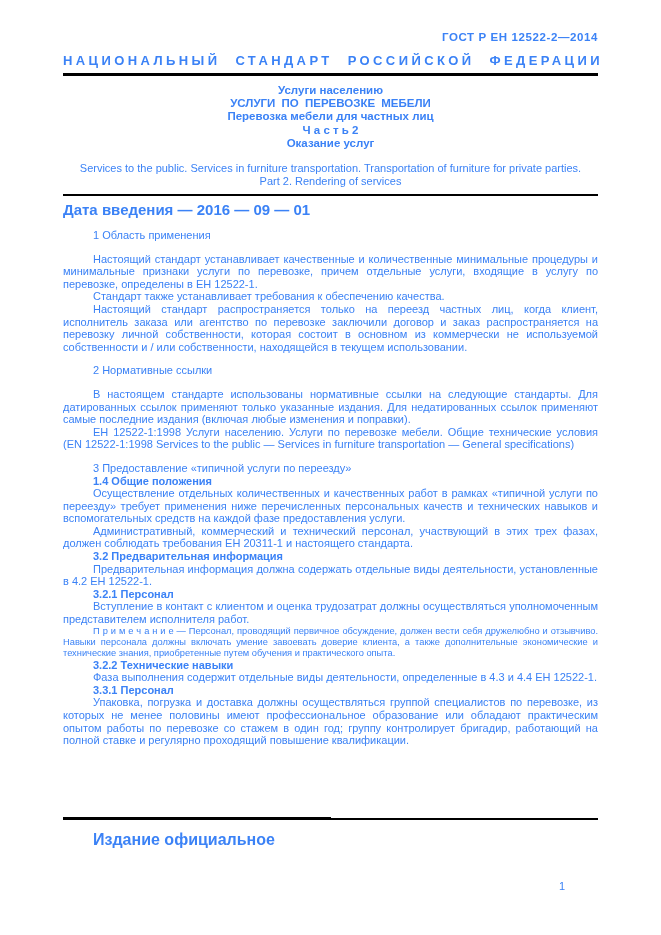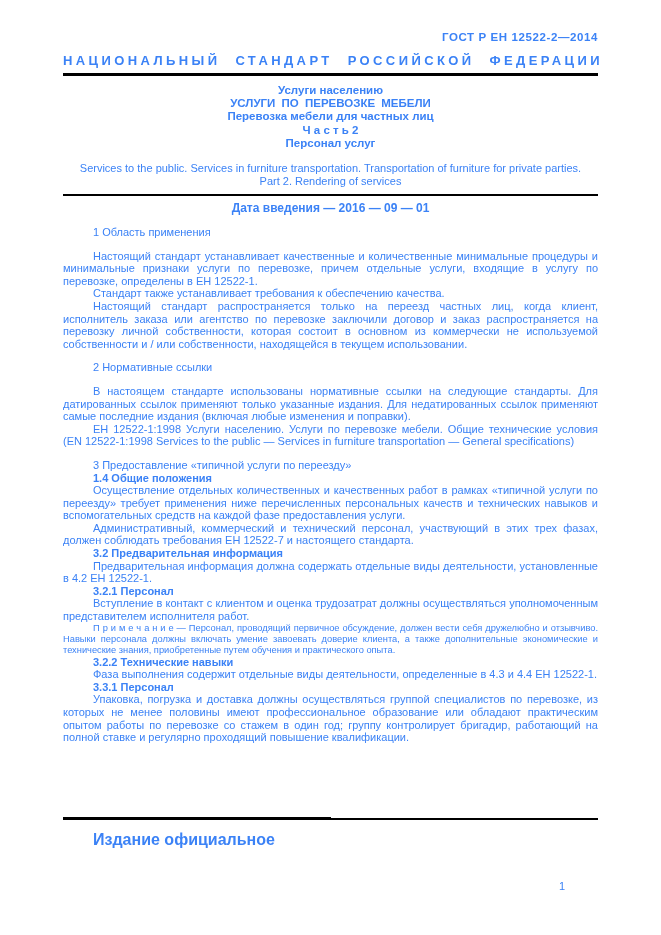--- a/index.html
+++ b/index.html
@@ -40,23 +40,23 @@
   .title-main{word-spacing:3px;}
   .title-en{
     margin-top:12px;
     text-align:center;
     font-size:11px;
     line-height:13px;
   }
   .rule-mid{margin-top:6px;height:2px;background:#000;}
   .date-line{
     margin-top:5px;
-    text-align:center;
+    text-align:left;
     font-weight:bold;
-    font-size:12px;
+    font-size:15px;
   }
   .body{font-size:11px;line-height:12.6px;}
   .blk{margin:0;}
   .h1{font-weight:normal;margin:11px 0;padding-left:30px;}
   .h1.tight{margin-bottom:0;}
   .h2{font-weight:bold;padding-left:30px;}
   .para{text-align:justify;text-indent:30px;}
   .note{
     font-size:9.3px;
     line-height:11px;
@@ -78,21 +78,21 @@
 
     <div class="standard-type">НАЦИОНАЛЬНЫЙ СТАНДАРТ РОССИЙСКОЙ ФЕДЕРАЦИИ</div>
 
     <div class="rule-thick"></div>
 
     <div class="title-block">
       <div>Услуги населению</div>
       <div class="title-main">УСЛУГИ ПО ПЕРЕВОЗКЕ МЕБЕЛИ</div>
       <div>Перевозка мебели для частных лиц</div>
       <div>Ч а с т ь 2</div>
-      <div>Персонал услуг</div>
+      <div>Оказание услуг</div>
     </div>
 
     <div class="title-en">
       <div>Services to the public. Services in furniture transportation. Transportation of furniture for private parties.</div>
       <div>Part 2. Rendering of services</div>
     </div>
 
     <div class="rule-mid"></div>
 
     <div class="date-line">Дата введения — 2016 — 09 — 01</div>
@@ -101,21 +101,21 @@
       <div class="blk h1">1 Область применения</div>
       <div class="blk para">Настоящий стандарт устанавливает качественные и количественные минимальные процедуры и минимальные признаки услуги по перевозке, причем отдельные услуги, входящие в услугу по перевозке, определены в ЕН 12522-1.</div>
       <div class="blk para">Стандарт также устанавливает требования к обеспечению качества.</div>
       <div class="blk para">Настоящий стандарт распространяется только на переезд частных лиц, когда клиент, исполнитель заказа или агентство по перевозке заключили договор и заказ распространяется на перевозку личной собственности, которая состоит в основном из коммерчески не используемой собственности и / или собственности, находящейся в текущем использовании.</div>
       <div class="blk h1">2 Нормативные ссылки</div>
       <div class="blk para">В настоящем стандарте использованы нормативные ссылки на следующие стандарты. Для датированных ссылок применяют только указанные издания. Для недатированных ссылок применяют самые последние издания (включая любые изменения и поправки).</div>
       <div class="blk para">ЕН 12522-1:1998 Услуги населению. Услуги по перевозке мебели. Общие технические условия (EN 12522-1:1998 Services to the public — Services in furniture transportation — General specifications)</div>
       <div class="blk h1 tight">3 Предоставление «типичной услуги по переезду»</div>
       <div class="blk h2">1.4 Общие положения</div>
       <div class="blk para">Осуществление отдельных количественных и качественных работ в рамках «типичной услуги по переезду» требует применения ниже перечисленных персональных качеств и технических навыков и вспомогательных средств на каждой фазе предоставления услуги.</div>
-      <div class="blk para">Административный, коммерческий и технический персонал, участвующий в этих трех фазах, должен соблюдать требования ЕН 12522-7 и настоящего стандарта.</div>
+      <div class="blk para">Административный, коммерческий и технический персонал, участвующий в этих трех фазах, должен соблюдать требования ЕН 20311-1 и настоящего стандарта.</div>
       <div class="blk h2">3.2 Предварительная информация</div>
       <div class="blk para">Предварительная информация должна содержать отдельные виды деятельности, установленные в 4.2 ЕН 12522-1.</div>
       <div class="blk h2">3.2.1 Персонал</div>
       <div class="blk para">Вступление в контакт с клиентом и оценка трудозатрат должны осуществляться уполномоченным представителем исполнителя работ.</div>
       <div class="blk note">П р и м е ч а н и е — Персонал, проводящий первичное обсуждение, должен вести себя дружелюбно и отзывчиво. Навыки персонала должны включать умение завоевать доверие клиента, а также дополнительные экономические и технические знания, приобретенные путем обучения и практического опыта.</div>
       <div class="blk h2">3.2.2 Технические навыки</div>
       <div class="blk para">Фаза выполнения содержит отдельные виды деятельности, определенные в 4.3 и 4.4 ЕН 12522-1.</div>
       <div class="blk h2">3.3.1 Персонал</div>
       <div class="blk para">Упаковка, погрузка и доставка должны осуществляться группой специалистов по перевозке, из которых не менее половины имеют профессиональное образование или обладают практическим опытом работы по перевозке со стажем в один год; группу контролирует бригадир, работающий на полной ставке и регулярно проходящий повышение квалификации.</div>
     </div>

